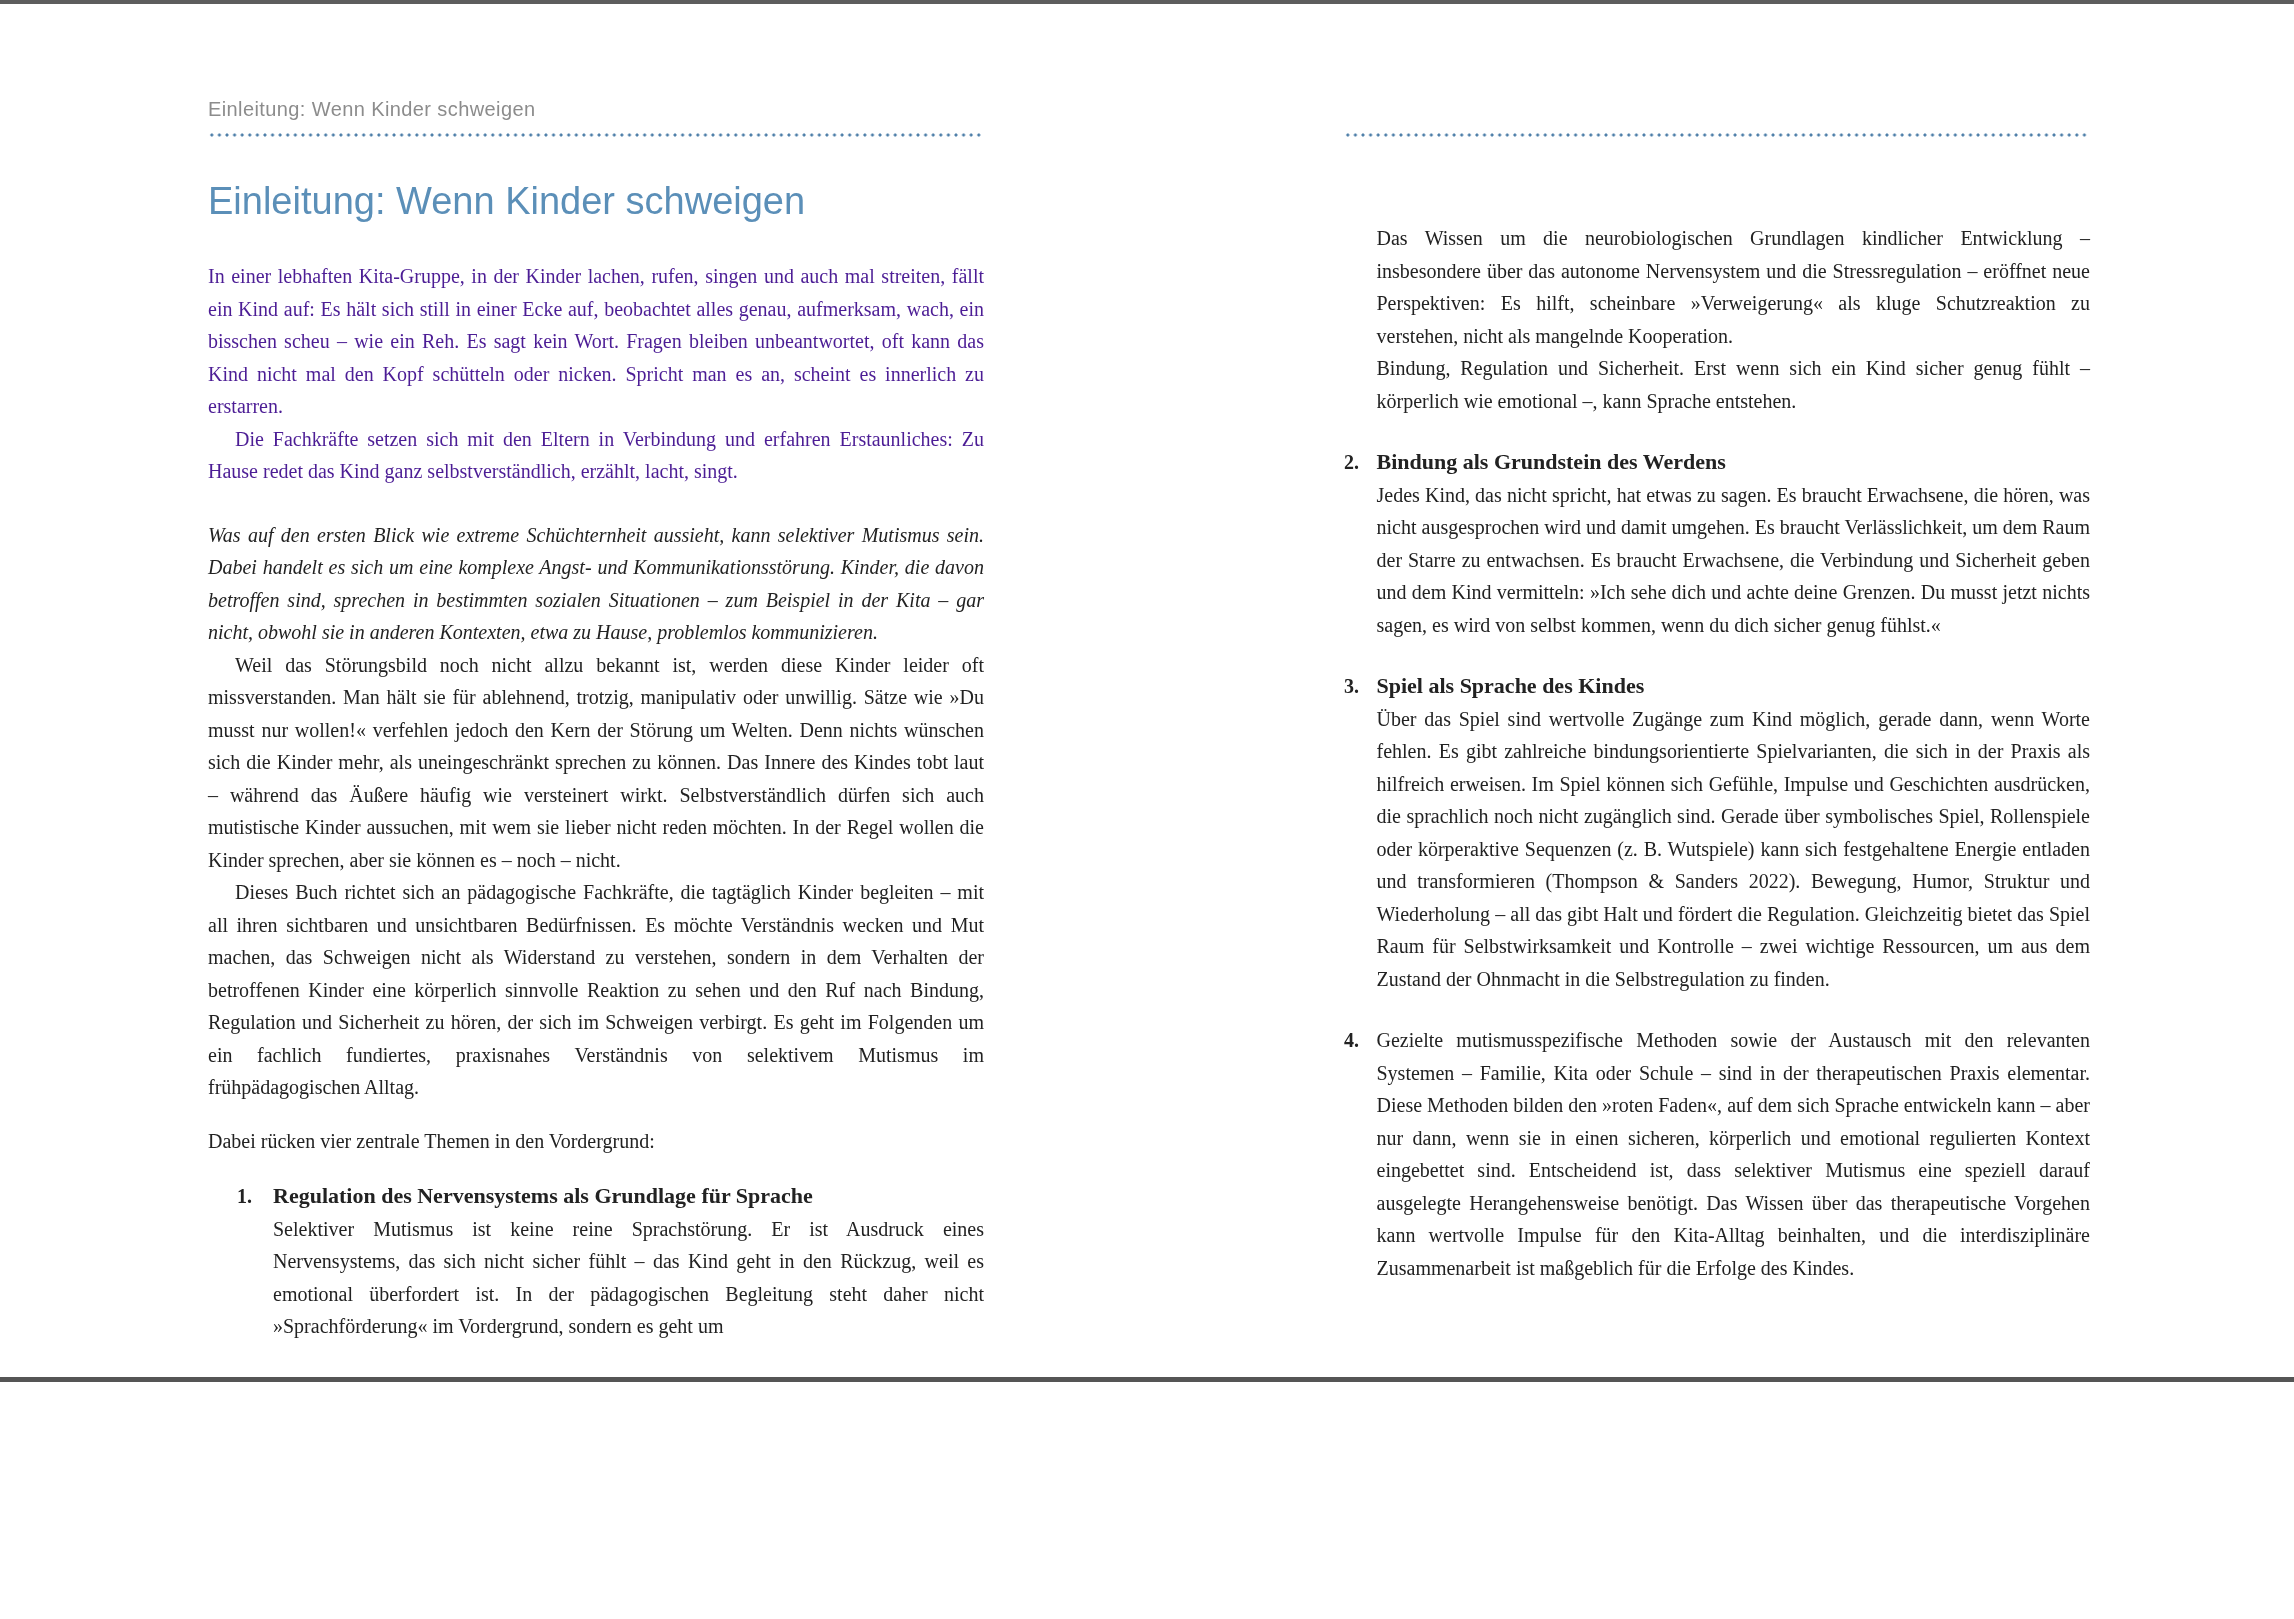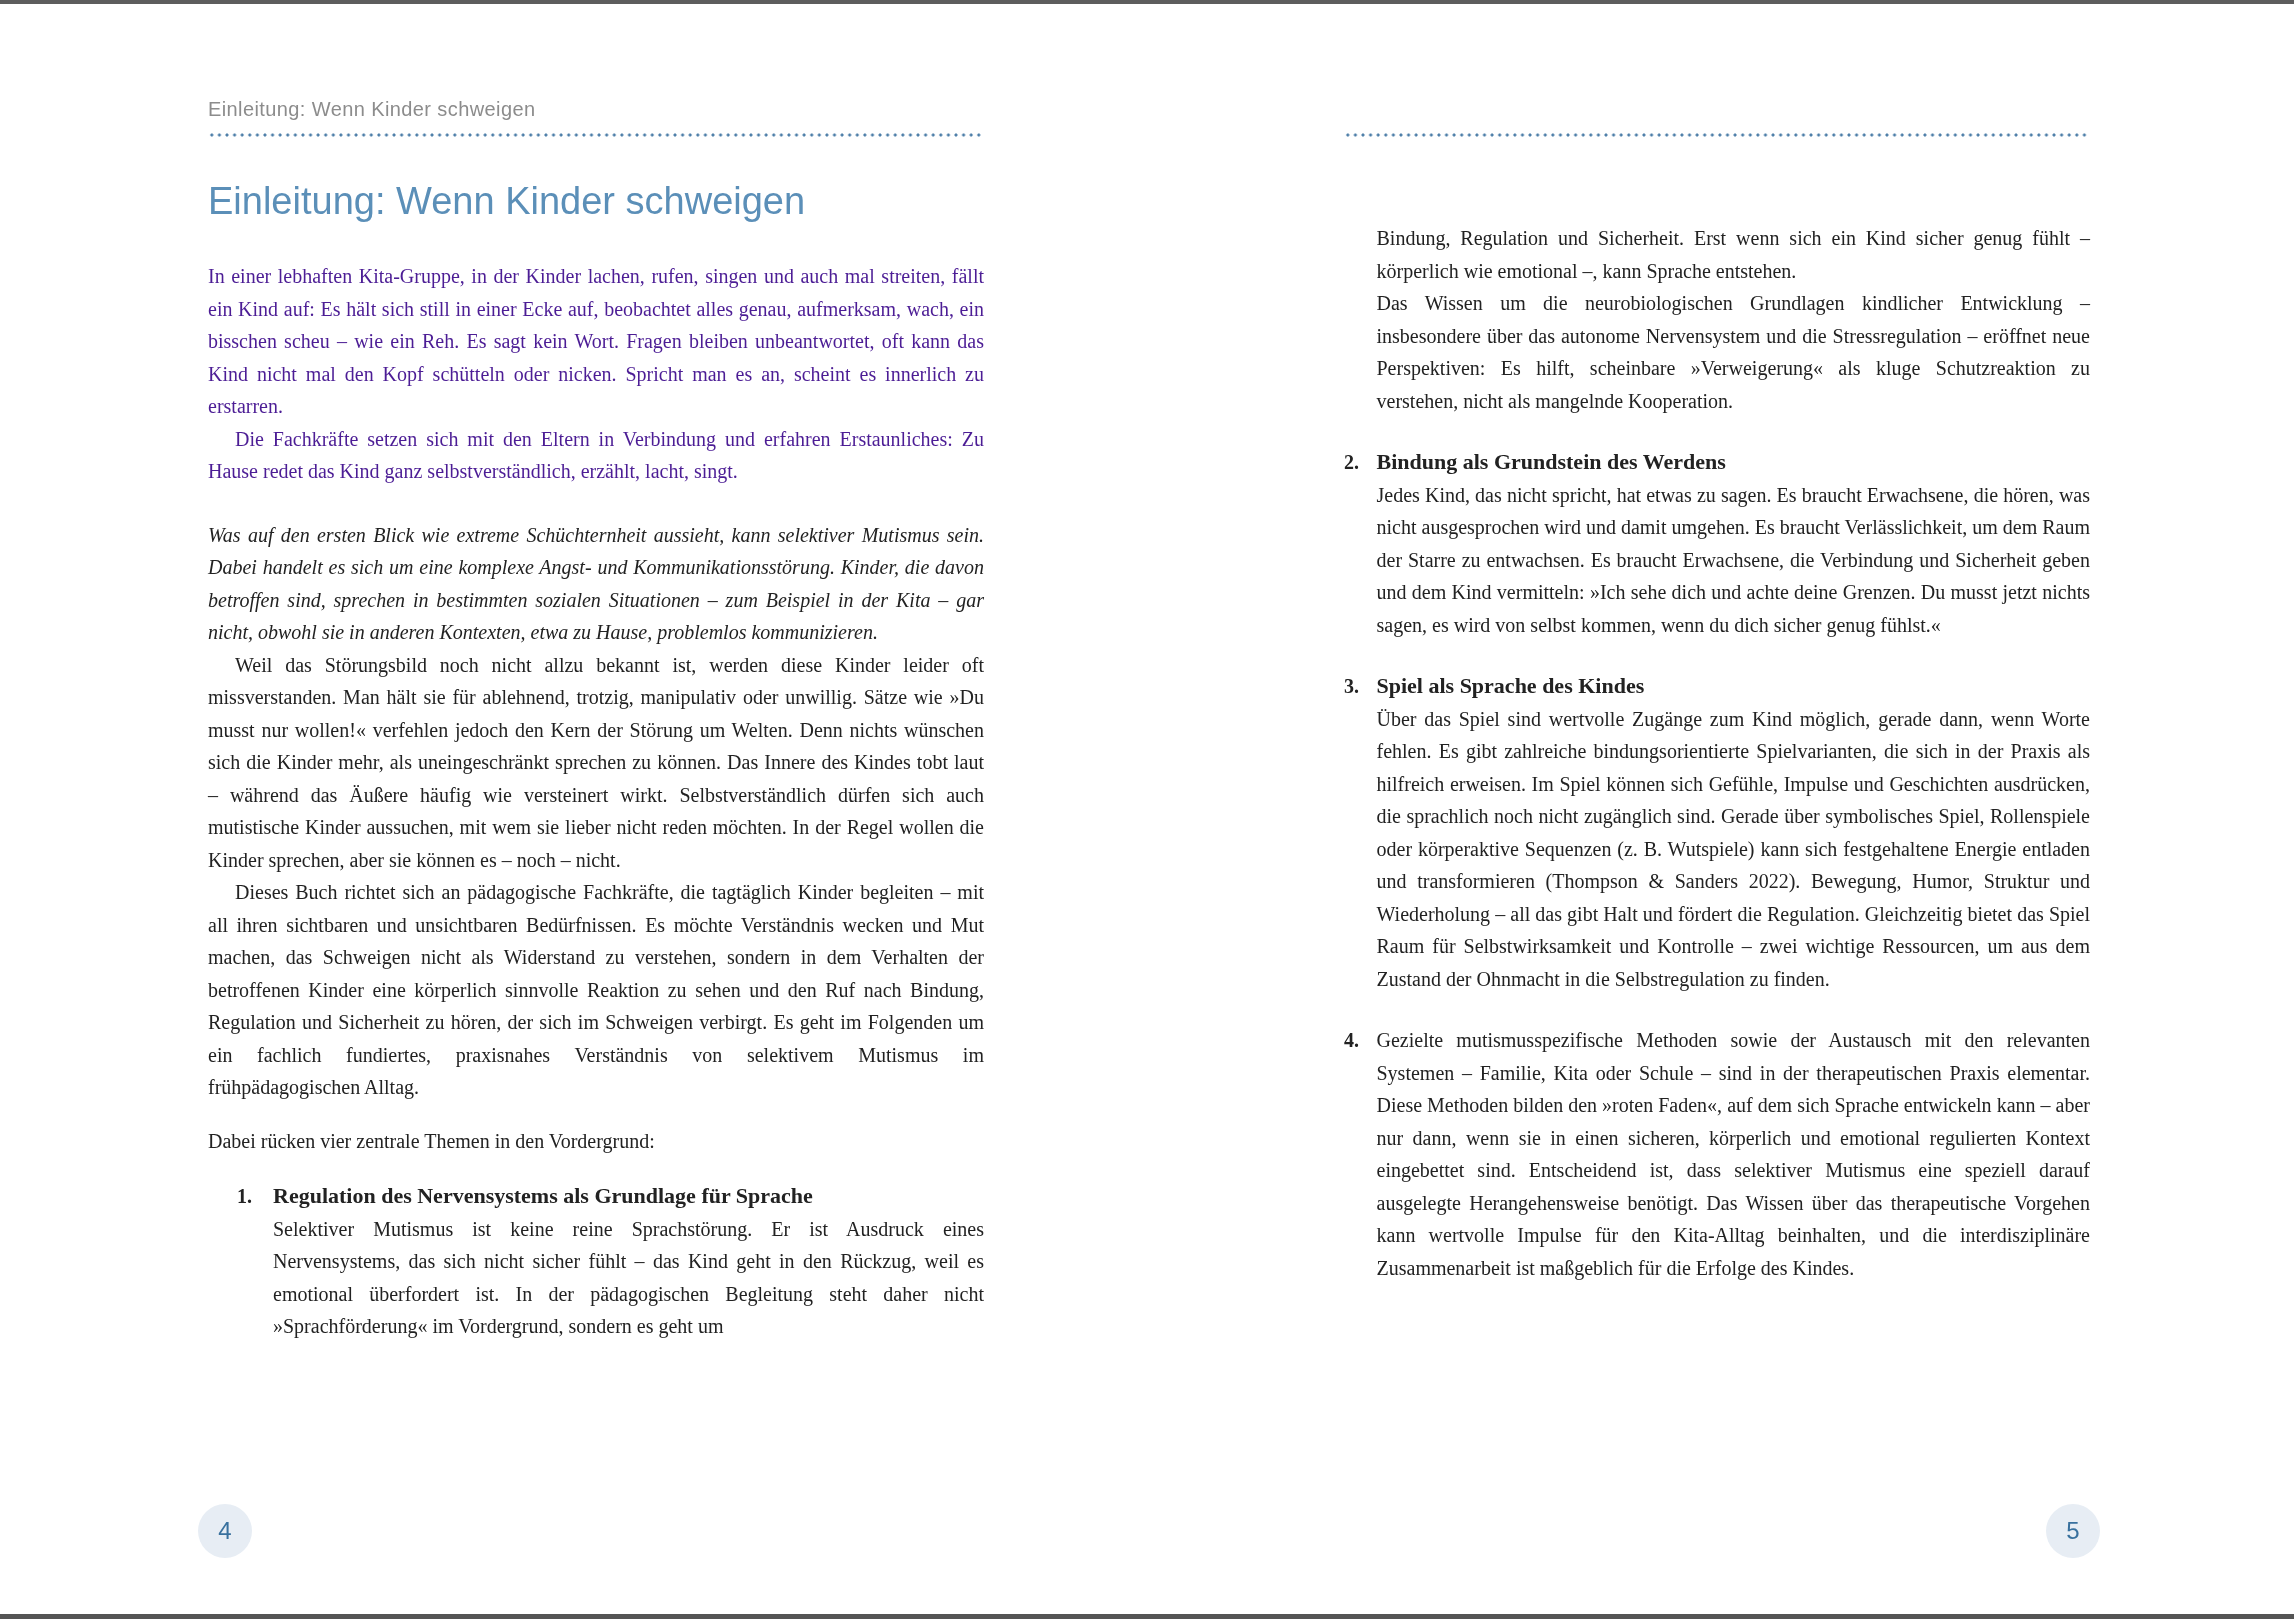--- a/index.html
+++ b/index.html
@@ -1,19 +1,19 @@
 <!DOCTYPE html>
 <html><head>
 <meta charset="utf-8">
 <style>
   html, body { margin: 0; padding: 0; background: #ffffff; }
   #stage {
     position: relative;
     width: 2294px;
-    height: 1619px;
+    height: 1382px;
     background: #ffffff;
     overflow: hidden;
     font-family: "Liberation Serif", serif;
   }
   .edge-bar { position: absolute; left: 0; right: 0; background: #5d5d5d; }
   .edge-bar.top { top: 0; height: 3.8px; }
   .edge-bar.bottom { bottom: 0; height: 4.8px; background: #555555; }
 
   .page { position: absolute; top: 0; height: 1619px; }
   #left-page  { left: 208px; width: 776px; }
@@ -109,22 +109,22 @@
         </div>
       </div>
     </div>
   </div>
 
   <div class="page" id="right-page">
     <div class="dotted-rule"></div>
 
     <div class="page-content">
       <div class="continuation">
+        <p class="serif-text">Das Wissen um die neurobiologischen Grundlagen kindlicher Entwicklung – insbesondere über das autonome Nervensystem und die Stressregulation – eröffnet neue Perspektiven: Es hilft, scheinbare »Verweigerung« als kluge Schutzreaktion zu verstehen, nicht als mangelnde Kooperation.</p>
         <p class="serif-text">Bindung, Regulation und Sicherheit. Erst wenn sich ein Kind sicher genug fühlt – körperlich wie emotional –, kann Sprache entstehen.</p>
-        <p class="serif-text">Das Wissen um die neurobiologischen Grundlagen kindlicher Entwicklung – insbesondere über das autonome Nervensystem und die Stressregulation – eröffnet neue Perspektiven: Es hilft, scheinbare »Verweigerung« als kluge Schutzreaktion zu verstehen, nicht als mangelnde Kooperation.</p>
       </div>
 
       <div class="list-item">
         <span class="item-number">2.</span>
         <div class="item-body">
           <p class="item-heading">Bindung als Grundstein des Werdens</p>
           <p class="serif-text">Jedes Kind, das nicht spricht, hat etwas zu sagen. Es braucht Erwachsene, die hören, was nicht ausgesprochen wird und damit umgehen. Es braucht Verlässlichkeit, um dem Raum der Starre zu entwachsen. Es braucht Erwachsene, die Verbindung und Sicherheit geben und dem Kind vermitteln: »Ich sehe dich und achte deine Grenzen. Du musst jetzt nichts sagen, es wird von selbst kommen, wenn du dich sicher genug fühlst.«</p>
         </div>
       </div>
 

